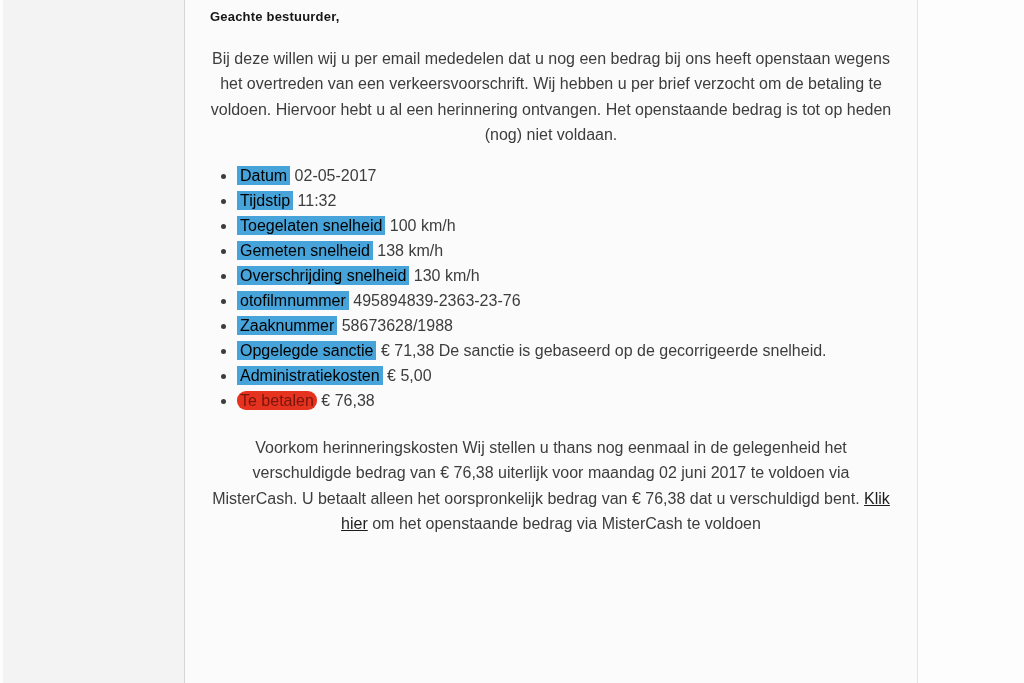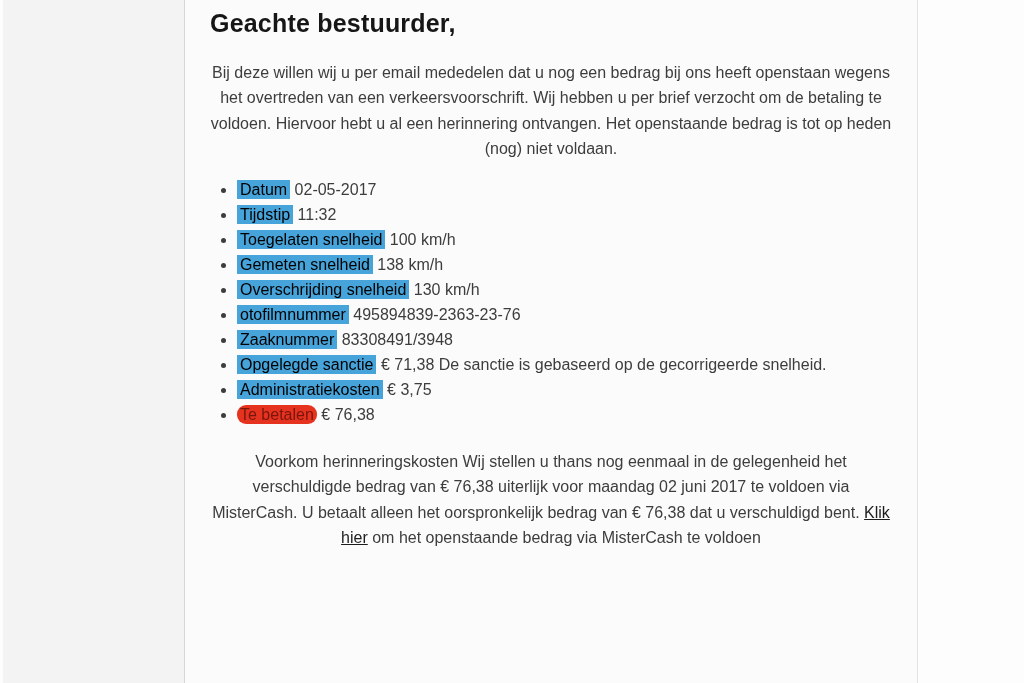--- a/index.html
+++ b/index.html
@@ -31,21 +31,21 @@
     padding: 0 20px 0 25px;
     font-size: 16px;
     color: var(--body-text, #3d3d3d);
     overflow: hidden;
   }
   .right-gutter {
     flex: 1 1 auto;
     background: #fdfdfd;
   }
   .content h2 {
-    font-size: 25px;
+    font-size: 13px;
     font-weight: bold;
     color: #161616;
     margin: 9px 0 0 0;
     letter-spacing: 0.2px;
   }
   .content p {
     line-height: 25.3px;
     margin: 22px 5px 0 0;
     text-align: center;
   }
@@ -88,23 +88,23 @@
     <p>Bij deze willen wij u per email mededelen dat u nog een bedrag bij ons heeft openstaan wegens het overtreden van een verkeersvoorschrift. Wij hebben u per brief verzocht om de betaling te voldoen. Hiervoor hebt u al een herinnering ontvangen. Het openstaande bedrag is tot op heden (nog) niet voldaan.</p>
 
 
     <ul>
       <li><span class="hl hl-blue">Datum</span> <span>02-05-2017</span></li>
       <li><span class="hl hl-blue">Tijdstip</span> <span>11:32</span></li>
       <li><span class="hl hl-blue">Toegelaten snelheid</span> <span>100 km/h</span></li>
       <li><span class="hl hl-blue">Gemeten snelheid</span> <span>138 km/h</span></li>
       <li><span class="hl hl-blue">Overschrijding snelheid</span> <span>130 km/h</span></li>
       <li><span class="hl hl-blue">otofilmnummer</span> <span>495894839-2363-23-76</span></li>
-      <li><span class="hl hl-blue">Zaaknummer</span> <span>83308491/3948</span></li>
+      <li><span class="hl hl-blue">Zaaknummer</span> <span>58673628/1988</span></li>
       <li><span class="hl hl-blue">Opgelegde sanctie</span> <span>€ 71,38 De sanctie is gebaseerd op de gecorrigeerde snelheid.</span></li>
-      <li><span class="hl hl-blue">Administratiekosten</span> <span>€ 3,75</span></li>
+      <li><span class="hl hl-blue">Administratiekosten</span> <span>€ 5,00</span></li>
       <li><span class="hl hl-red">Te betalen</span> <span>€ 76,38</span></li>
     </ul>
 
     <p><span>Voorkom herinneringskosten Wij stellen u thans nog eenmaal in de gelegenheid het verschuldigde bedrag van € 76,38 uiterlijk voor maandag 02 juni 2017 te voldoen via MisterCash. U betaalt alleen het oorspronkelijk bedrag van € 76,38 dat u verschuldigd bent. </span><a class="pay-link" href="#">Klik hier</a><span> om het openstaande bedrag via MisterCash te voldoen</span></p>
 
   </div>
 
   <div class="right-gutter"></div>
 </div>
 

